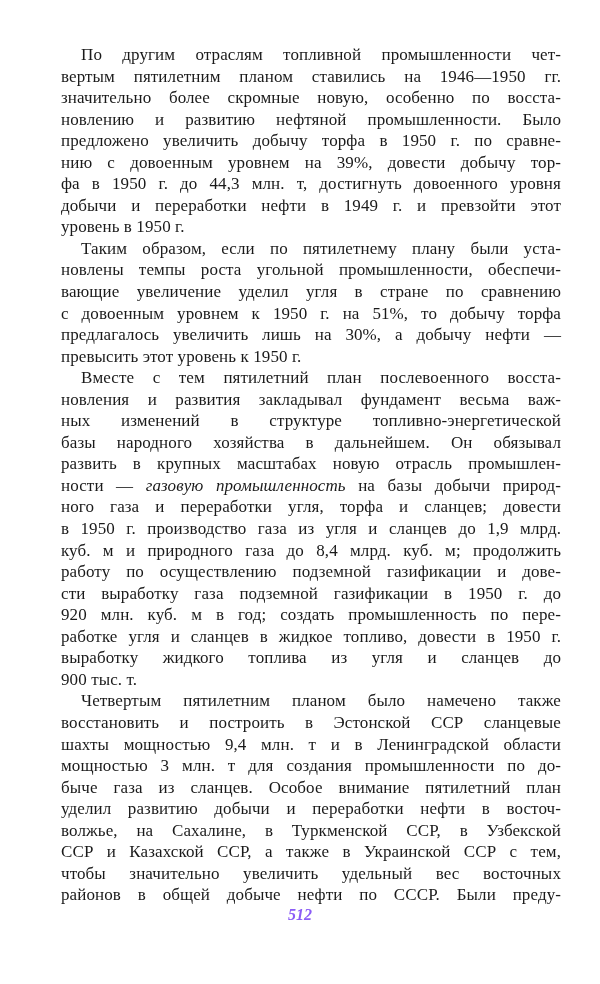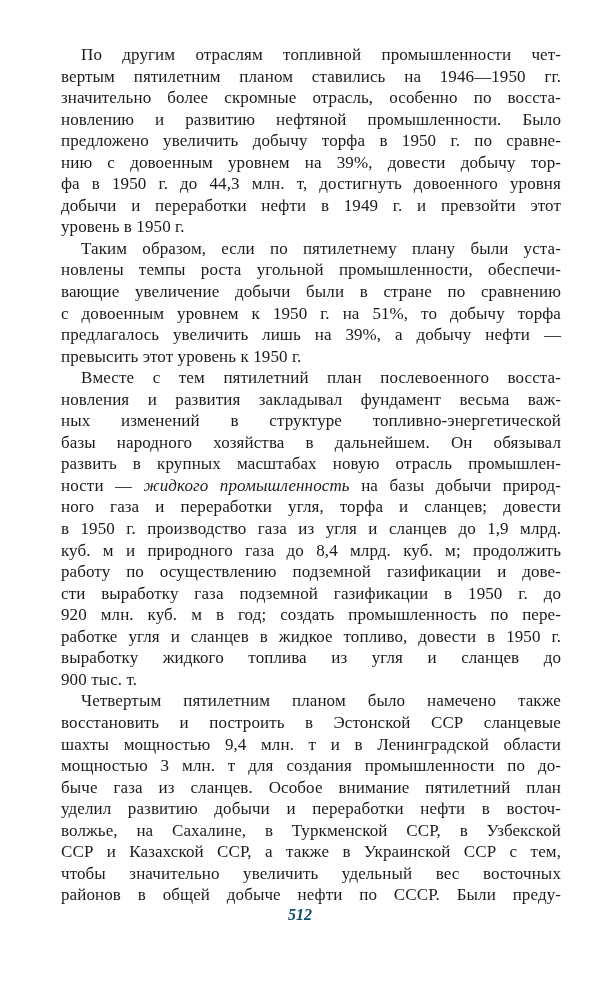--- a/index.html
+++ b/index.html
@@ -15,56 +15,56 @@
     text-align: justify;
     text-align-last: justify;
     letter-spacing: 0.1px;
   }
   .line.last { text-align-last: left; }
   .line.indent { padding-left: 20px; }
   .line em { font-style: italic; }
   .pagenum {
     position:absolute; left:0; width:600px; top:906px; text-align:center;
     font-family: "Liberation Serif", "DejaVu Serif", serif;
-    font-size: 16px; font-weight: bold; font-style: italic; color:#0c4a6e;
+    font-size: 16px; font-weight: bold; font-style: italic; color:#8b5cf6;
   }
 </style>
 </head>
 <body>
 
 <div class="page">
 
   <div>
     <div class="line indent">По другим отраслям топливной промышленности чет-</div>
     <div class="line">вертым пятилетним планом ставились на 1946—1950 гг.</div>
-    <div class="line">значительно более скромные отрасль, особенно по восста-</div>
+    <div class="line">значительно более скромные новую, особенно по восста-</div>
     <div class="line">новлению и развитию нефтяной промышленности. Было</div>
     <div class="line">предложено увеличить добычу торфа в 1950 г. по сравне-</div>
     <div class="line">нию с довоенным уровнем на 39%, довести добычу тор-</div>
     <div class="line">фа в 1950 г. до 44,3 млн. т, достигнуть довоенного уровня</div>
     <div class="line">добычи и переработки нефти в 1949 г. и превзойти этот</div>
     <div class="line last">уровень в 1950 г.</div>
   </div>
 
   <div>
     <div class="line indent">Таким образом, если по пятилетнему плану были уста-</div>
     <div class="line">новлены темпы роста угольной промышленности, обеспечи-</div>
-    <div class="line">вающие увеличение добычи были в стране по сравнению</div>
+    <div class="line">вающие увеличение уделил угля в стране по сравнению</div>
     <div class="line">с довоенным уровнем к 1950 г. на 51%, то добычу торфа</div>
-    <div class="line">предлагалось увеличить лишь на 39%, а добычу нефти —</div>
+    <div class="line">предлагалось увеличить лишь на 30%, а добычу нефти —</div>
     <div class="line last">превысить этот уровень к 1950 г.</div>
   </div>
 
   <div>
     <div class="line indent">Вместе с тем пятилетний план послевоенного восста-</div>
     <div class="line">новления и развития закладывал фундамент весьма важ-</div>
     <div class="line">ных изменений в структуре топливно-энергетической</div>
     <div class="line">базы народного хозяйства в дальнейшем. Он обязывал</div>
     <div class="line">развить в крупных масштабах новую отрасль промышлен-</div>
-    <div class="line"><span>ности — </span><em>жидкого промышленность</em> <span>на базы добычи природ-</span></div>
+    <div class="line"><span>ности — </span><em>газовую промышленность</em> <span>на базы добычи природ-</span></div>
     <div class="line">ного газа и переработки угля, торфа и сланцев; довести</div>
     <div class="line">в 1950 г. производство газа из угля и сланцев до 1,9 млрд.</div>
     <div class="line">куб. м и природного газа до 8,4 млрд. куб. м; продолжить</div>
     <div class="line">работу по осуществлению подземной газификации и дове-</div>
     <div class="line">сти выработку газа подземной газификации в 1950 г. до</div>
     <div class="line">920 млн. куб. м в год; создать промышленность по пере-</div>
     <div class="line">работке угля и сланцев в жидкое топливо, довести в 1950 г.</div>
     <div class="line">выработку жидкого топлива из угля и сланцев до</div>
     <div class="line last">900 тыс. т.</div>
   </div>

